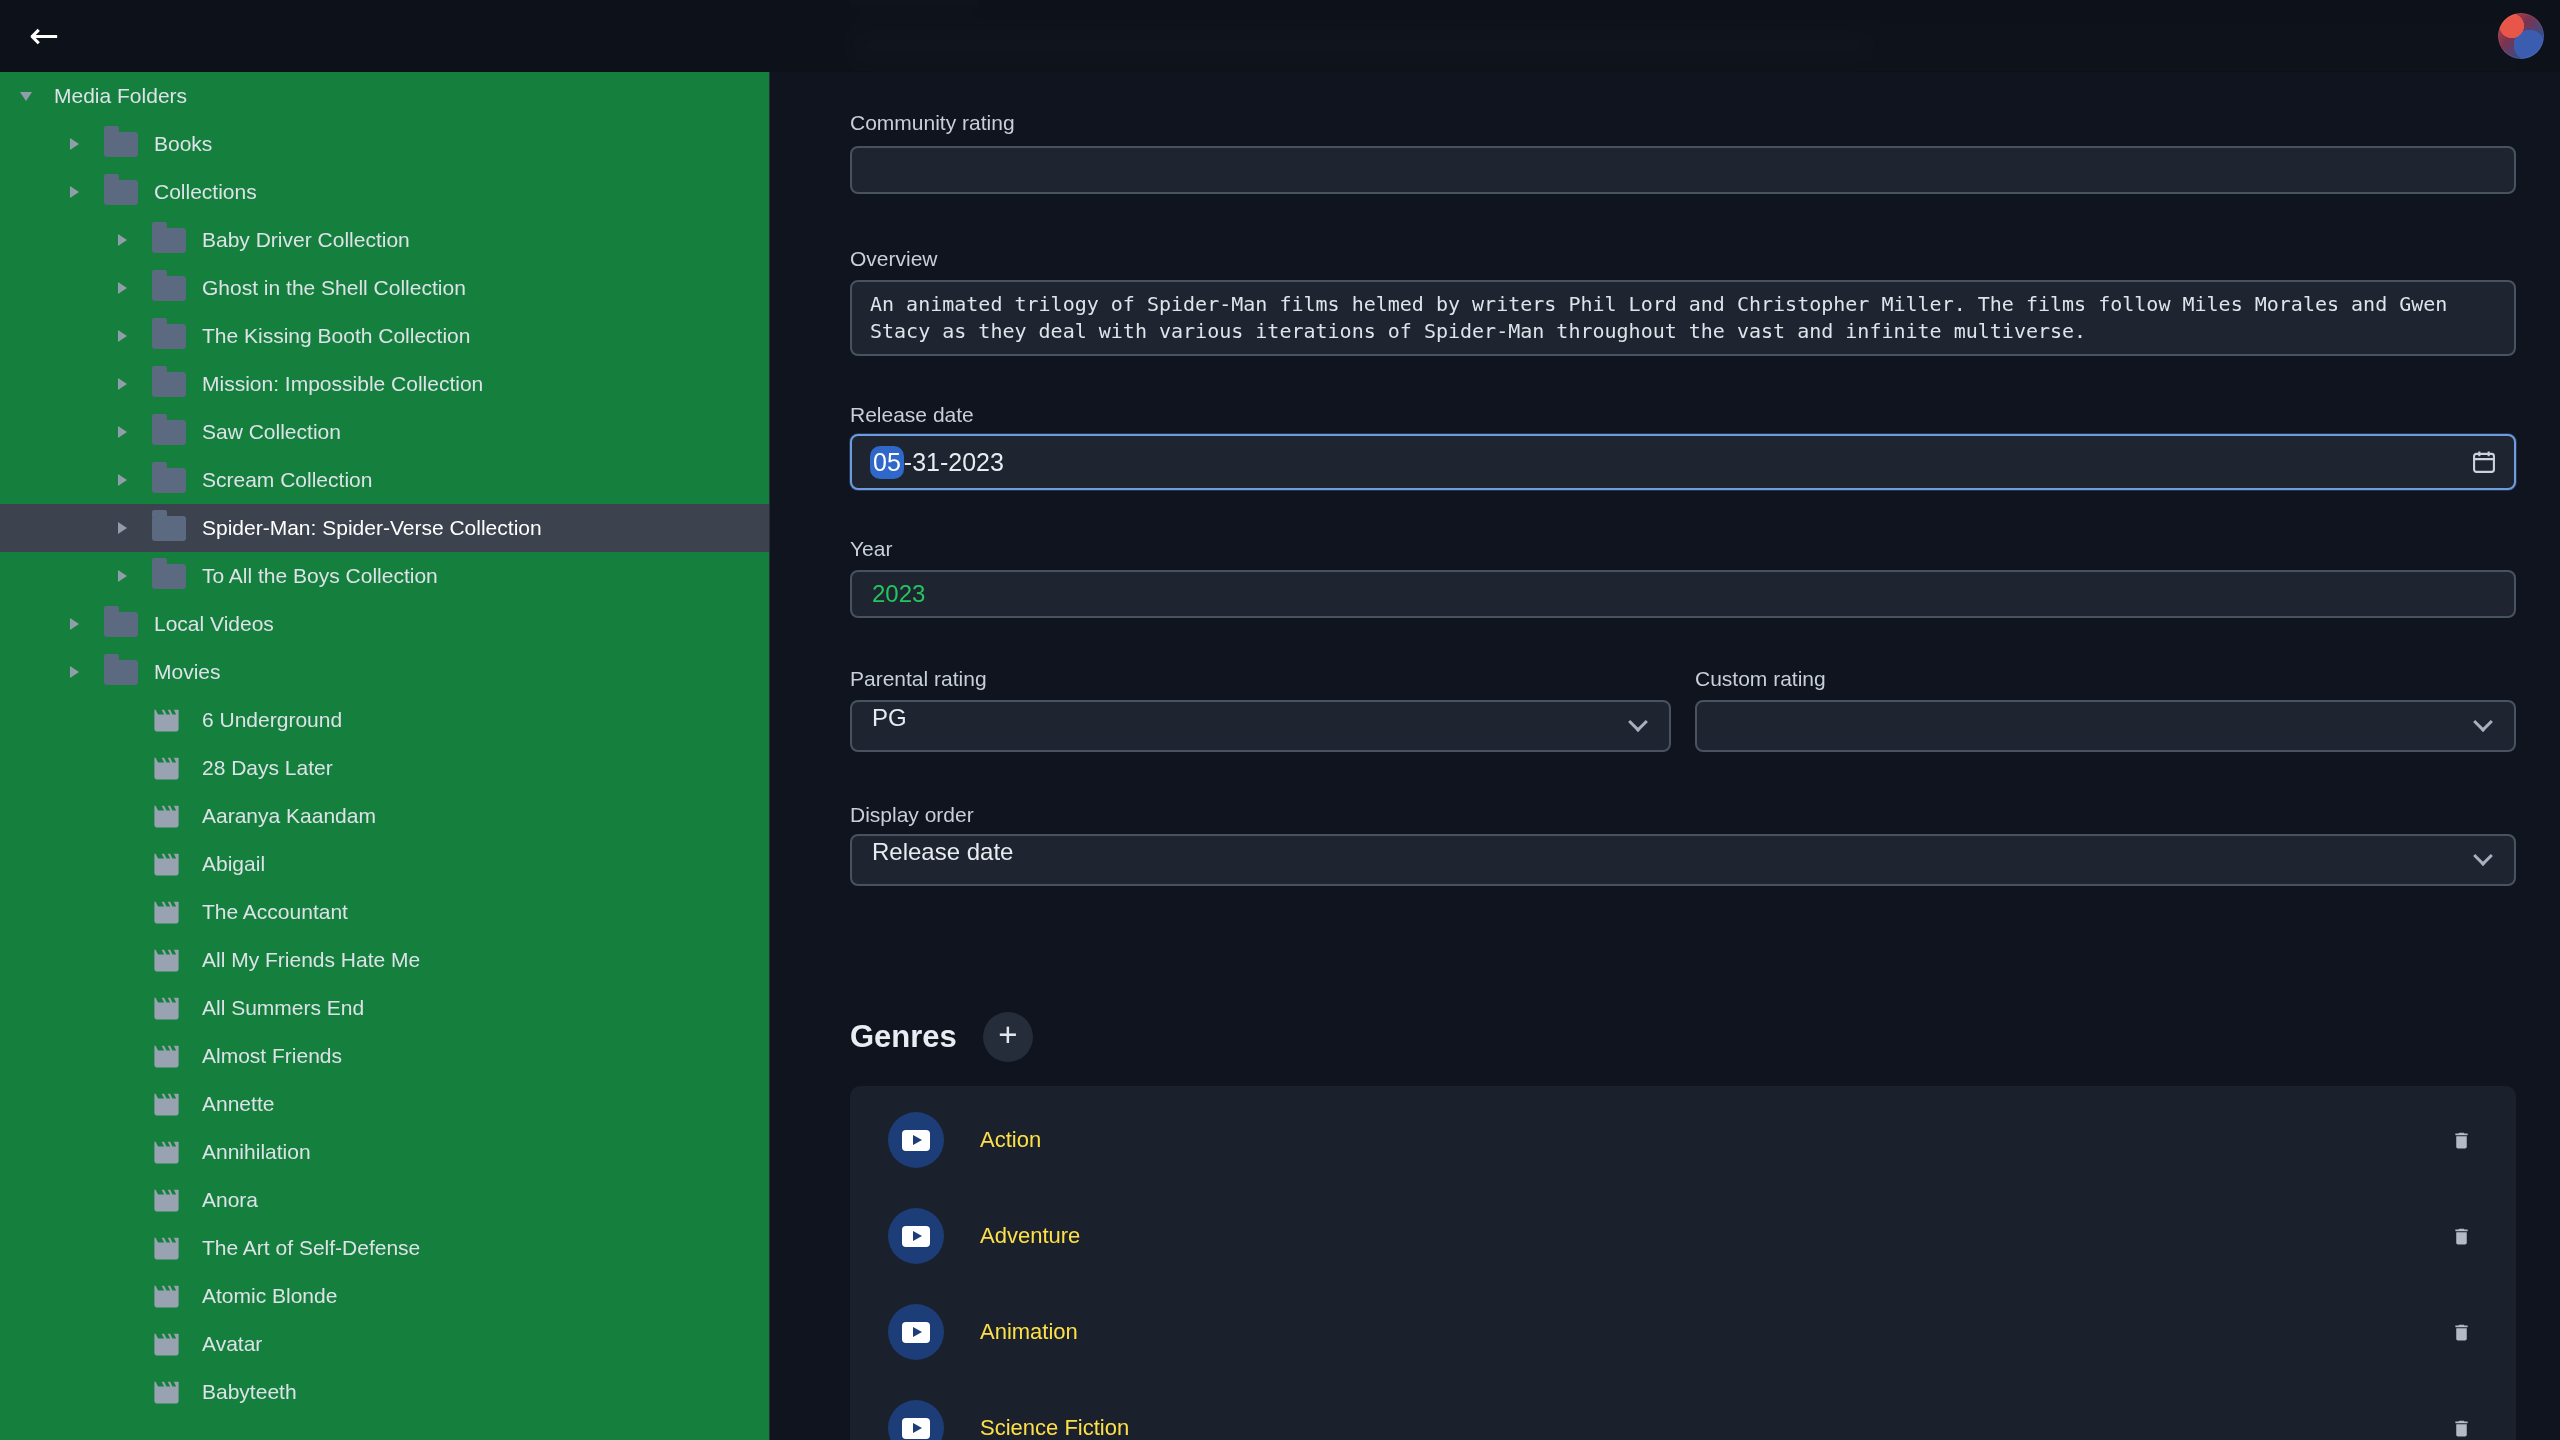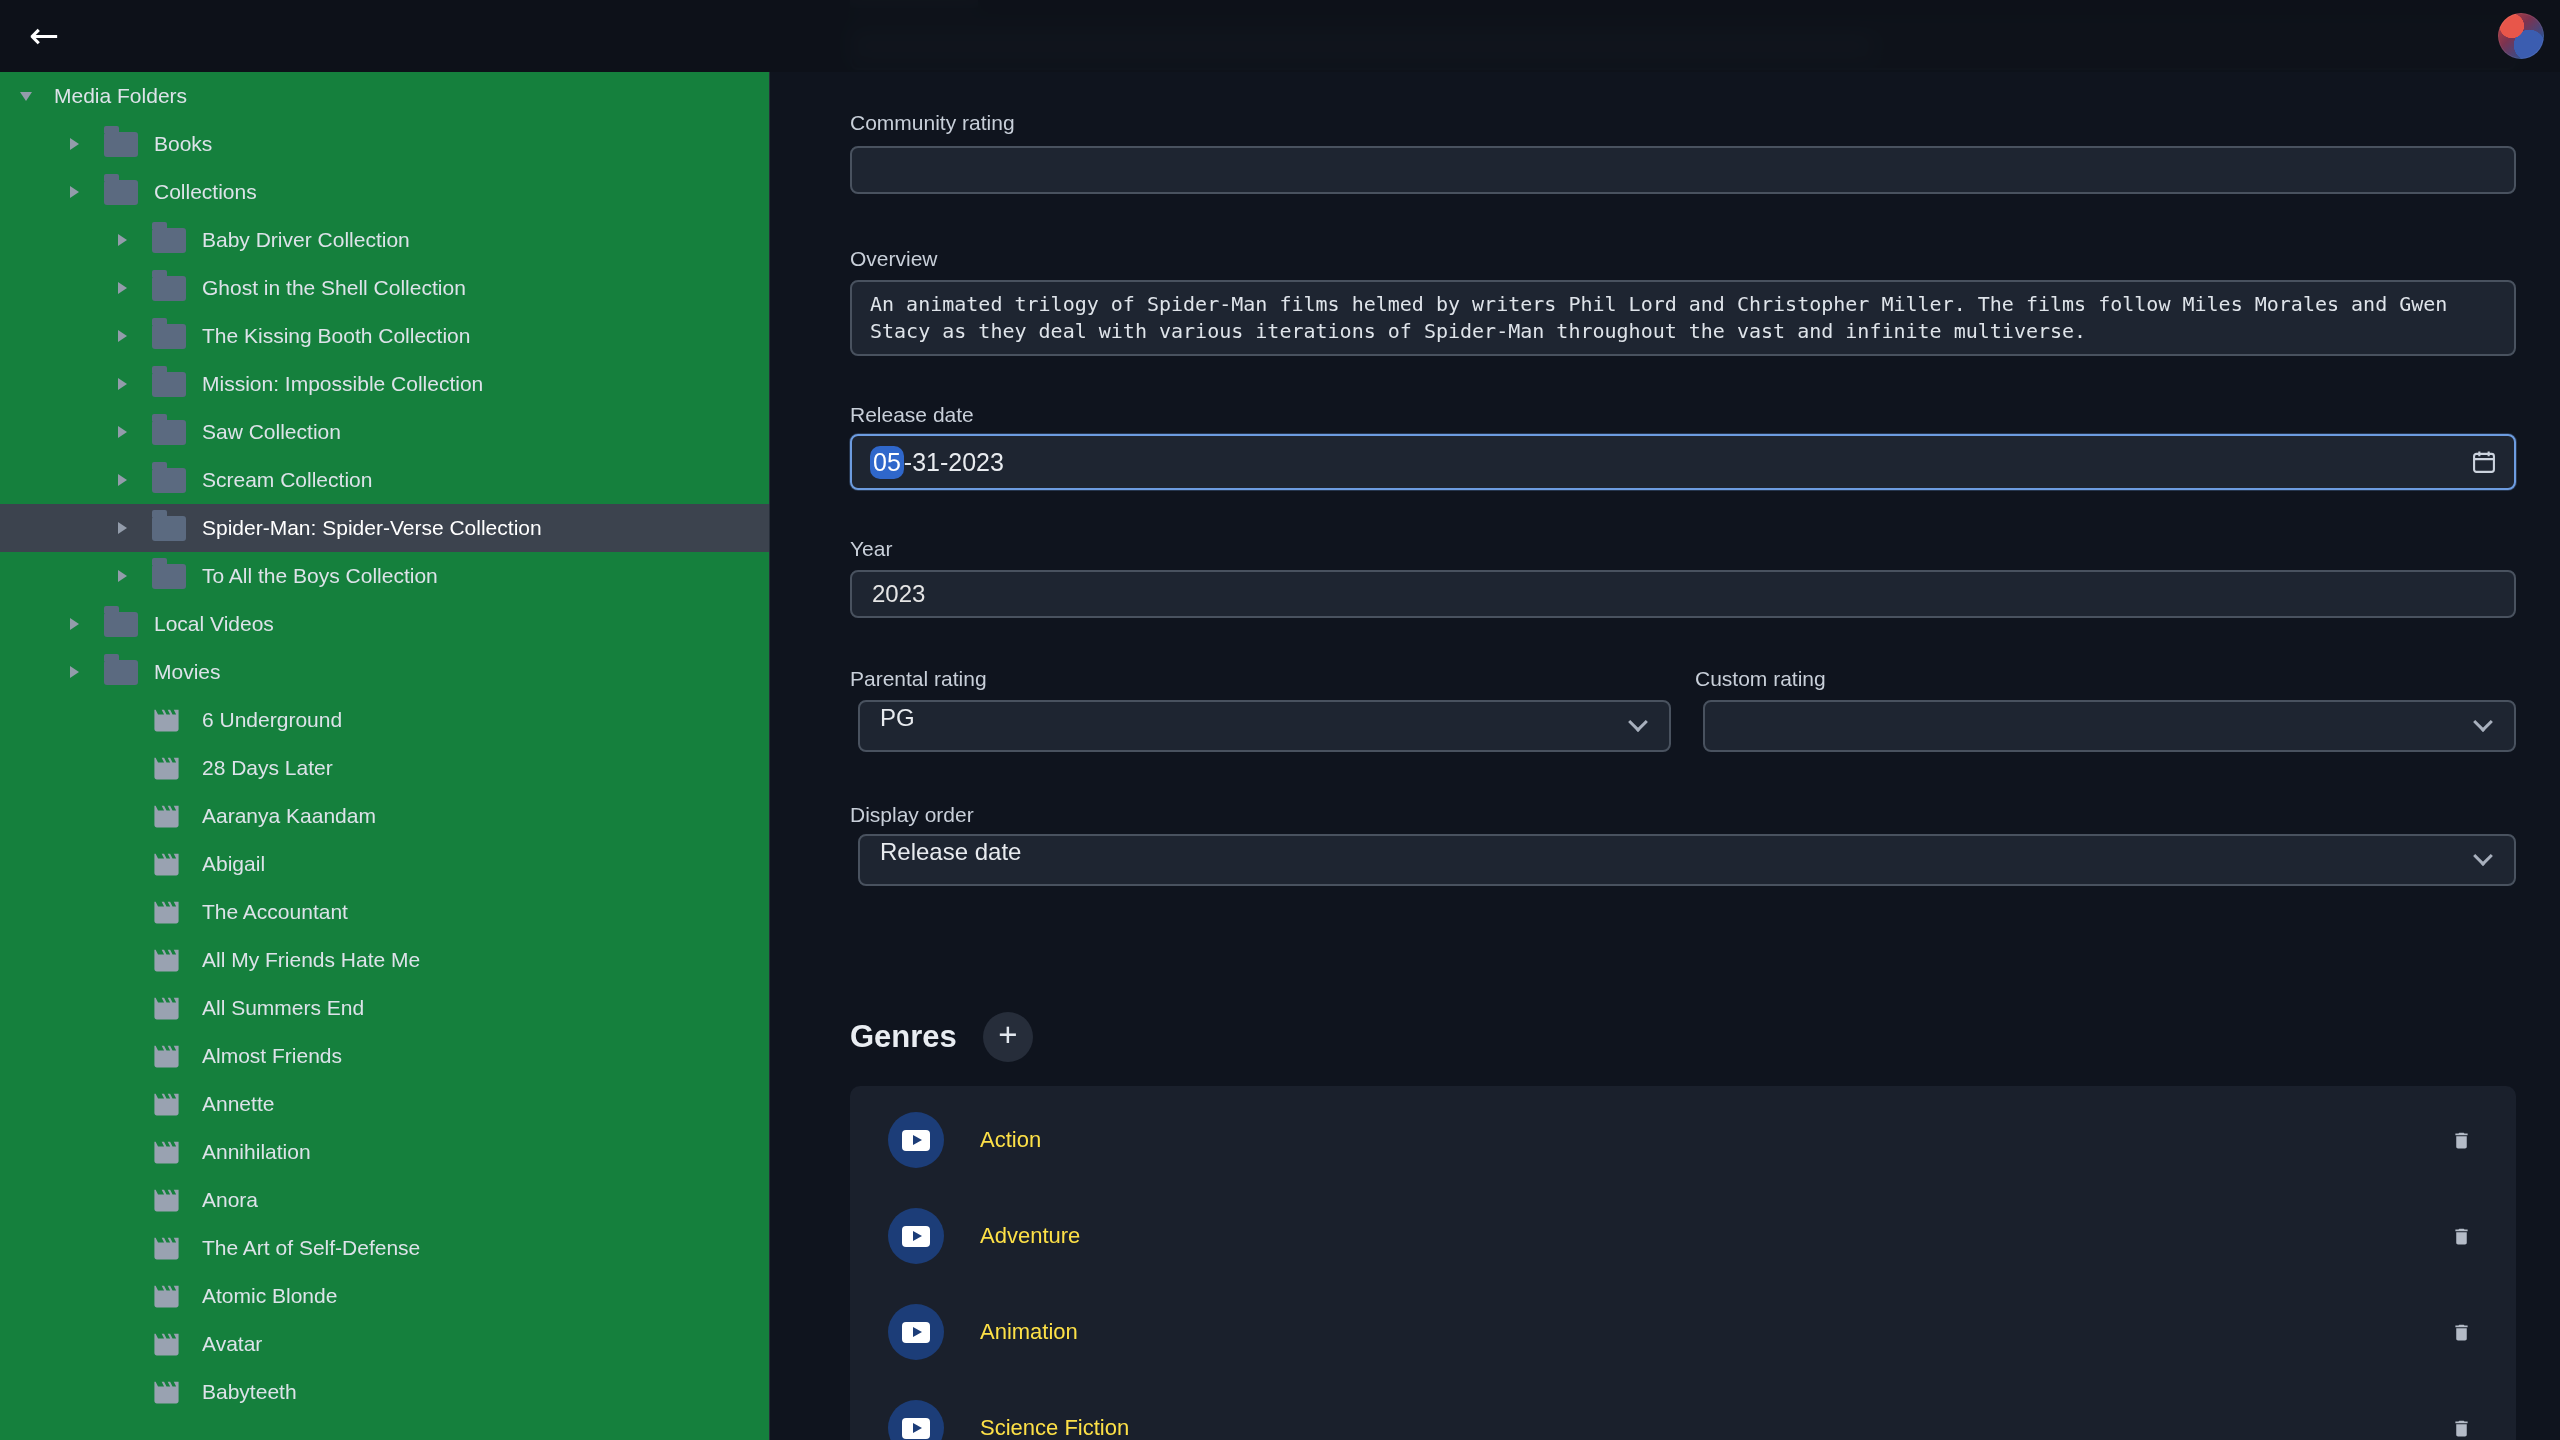--- a/index.html
+++ b/index.html
@@ -84,21 +84,21 @@
   .field-label{font-size:21px;line-height:26px;color:#c8cfd9;}
   .ml-community{margin-top:40px;}
   .ml-overview{margin-top:52px;}
   .ml-release{margin-top:46px;}
   .ml-year{margin-top:46px;}
   .ml-display{margin-top:50px;}
 
   .text-input{
     display:block;width:100%;height:48px;margin-top:10px;
     background:#1e2531;border:2px solid #49525f;border-radius:8px;
-    color:#e5e5e5;font-size:24px;padding:12px 20px;outline:none;
+    color:#22c55e;font-size:24px;padding:12px 20px;outline:none;
     font-family:"Liberation Sans","DejaVu Sans",sans-serif;
   }
   .text-input.year{margin-top:8px;}
 
   .overview-area{
     display:block;width:100%;height:76px;margin-top:8px;resize:none;
     background:#1e2531;border:2px solid #49525f;border-radius:8px;
     color:#dfe4ea;font-size:20px;line-height:27px;padding:9px 18px;outline:none;
     font-family:"DejaVu Sans Mono","Liberation Mono",monospace;
   }
@@ -113,21 +113,21 @@
   .release-input .sel{background:var(--text-selection,#2f67cb);color:#fff;border-radius:10px;padding:2px 3px;}
   .cal{position:absolute;right:16px;top:50%;transform:translateY(-50%);display:inline-flex;cursor:pointer;}
   .cal svg{width:28px;height:28px;stroke:#ccd3de;fill:none;stroke-width:1.8;}
 
   .two-col{display:flex;gap:24px;margin-top:48px;}
   .two-col .col{flex:1;}
   .select{
     position:relative;margin-top:8px;height:52px;
     background:#1e2531;border:2px solid #49525f;border-radius:8px;
     display:flex;align-items:center;padding:0 56px 16px 20px;
-    font-size:24px;color:#e8ebef;cursor:pointer;margin-left:8px;
+    font-size:24px;color:#e8ebef;cursor:pointer;
   }
   .select.display-order{margin-top:6px;}
   .chevron{
     position:absolute;right:24px;top:calc(50% - 11px);width:14px;height:14px;
     border-right:3px solid #a8b0bd;border-bottom:3px solid #a8b0bd;transform:rotate(45deg);
   }
 
   
   .genres-head{display:flex;align-items:center;gap:26px;margin-top:126px;height:50px;}
   .genres-title{margin:0;font-size:31px;font-weight:bold;color:#e9edf2;}

